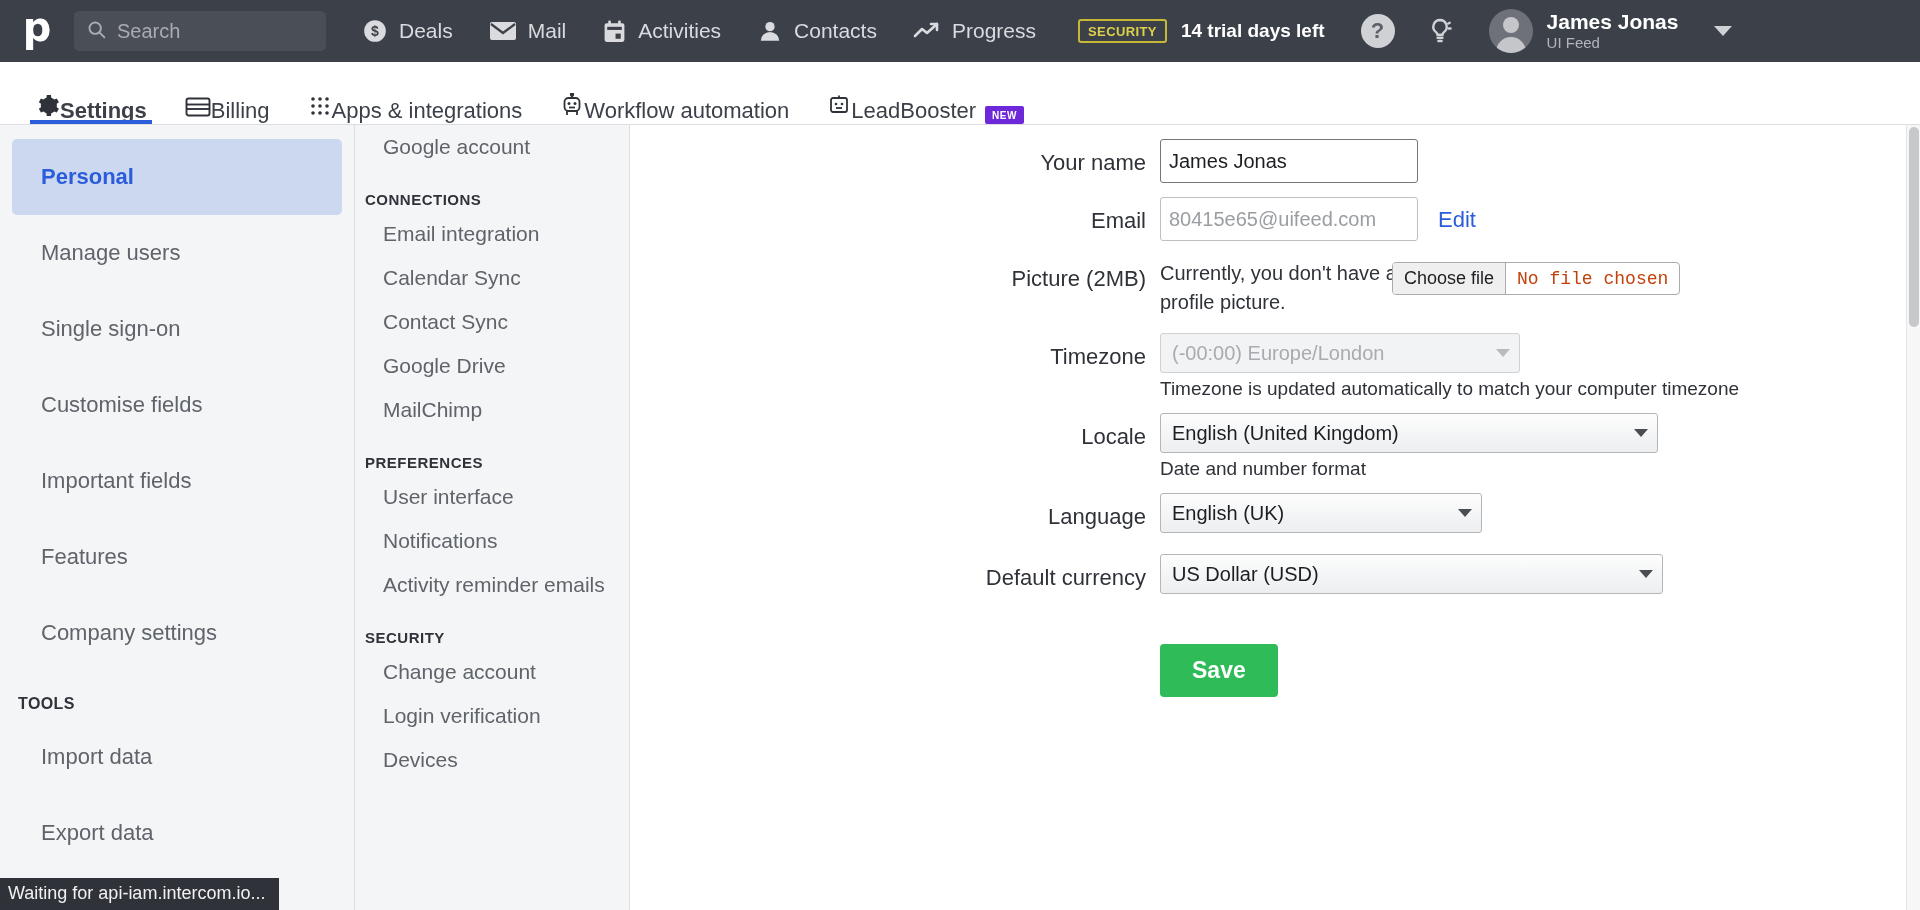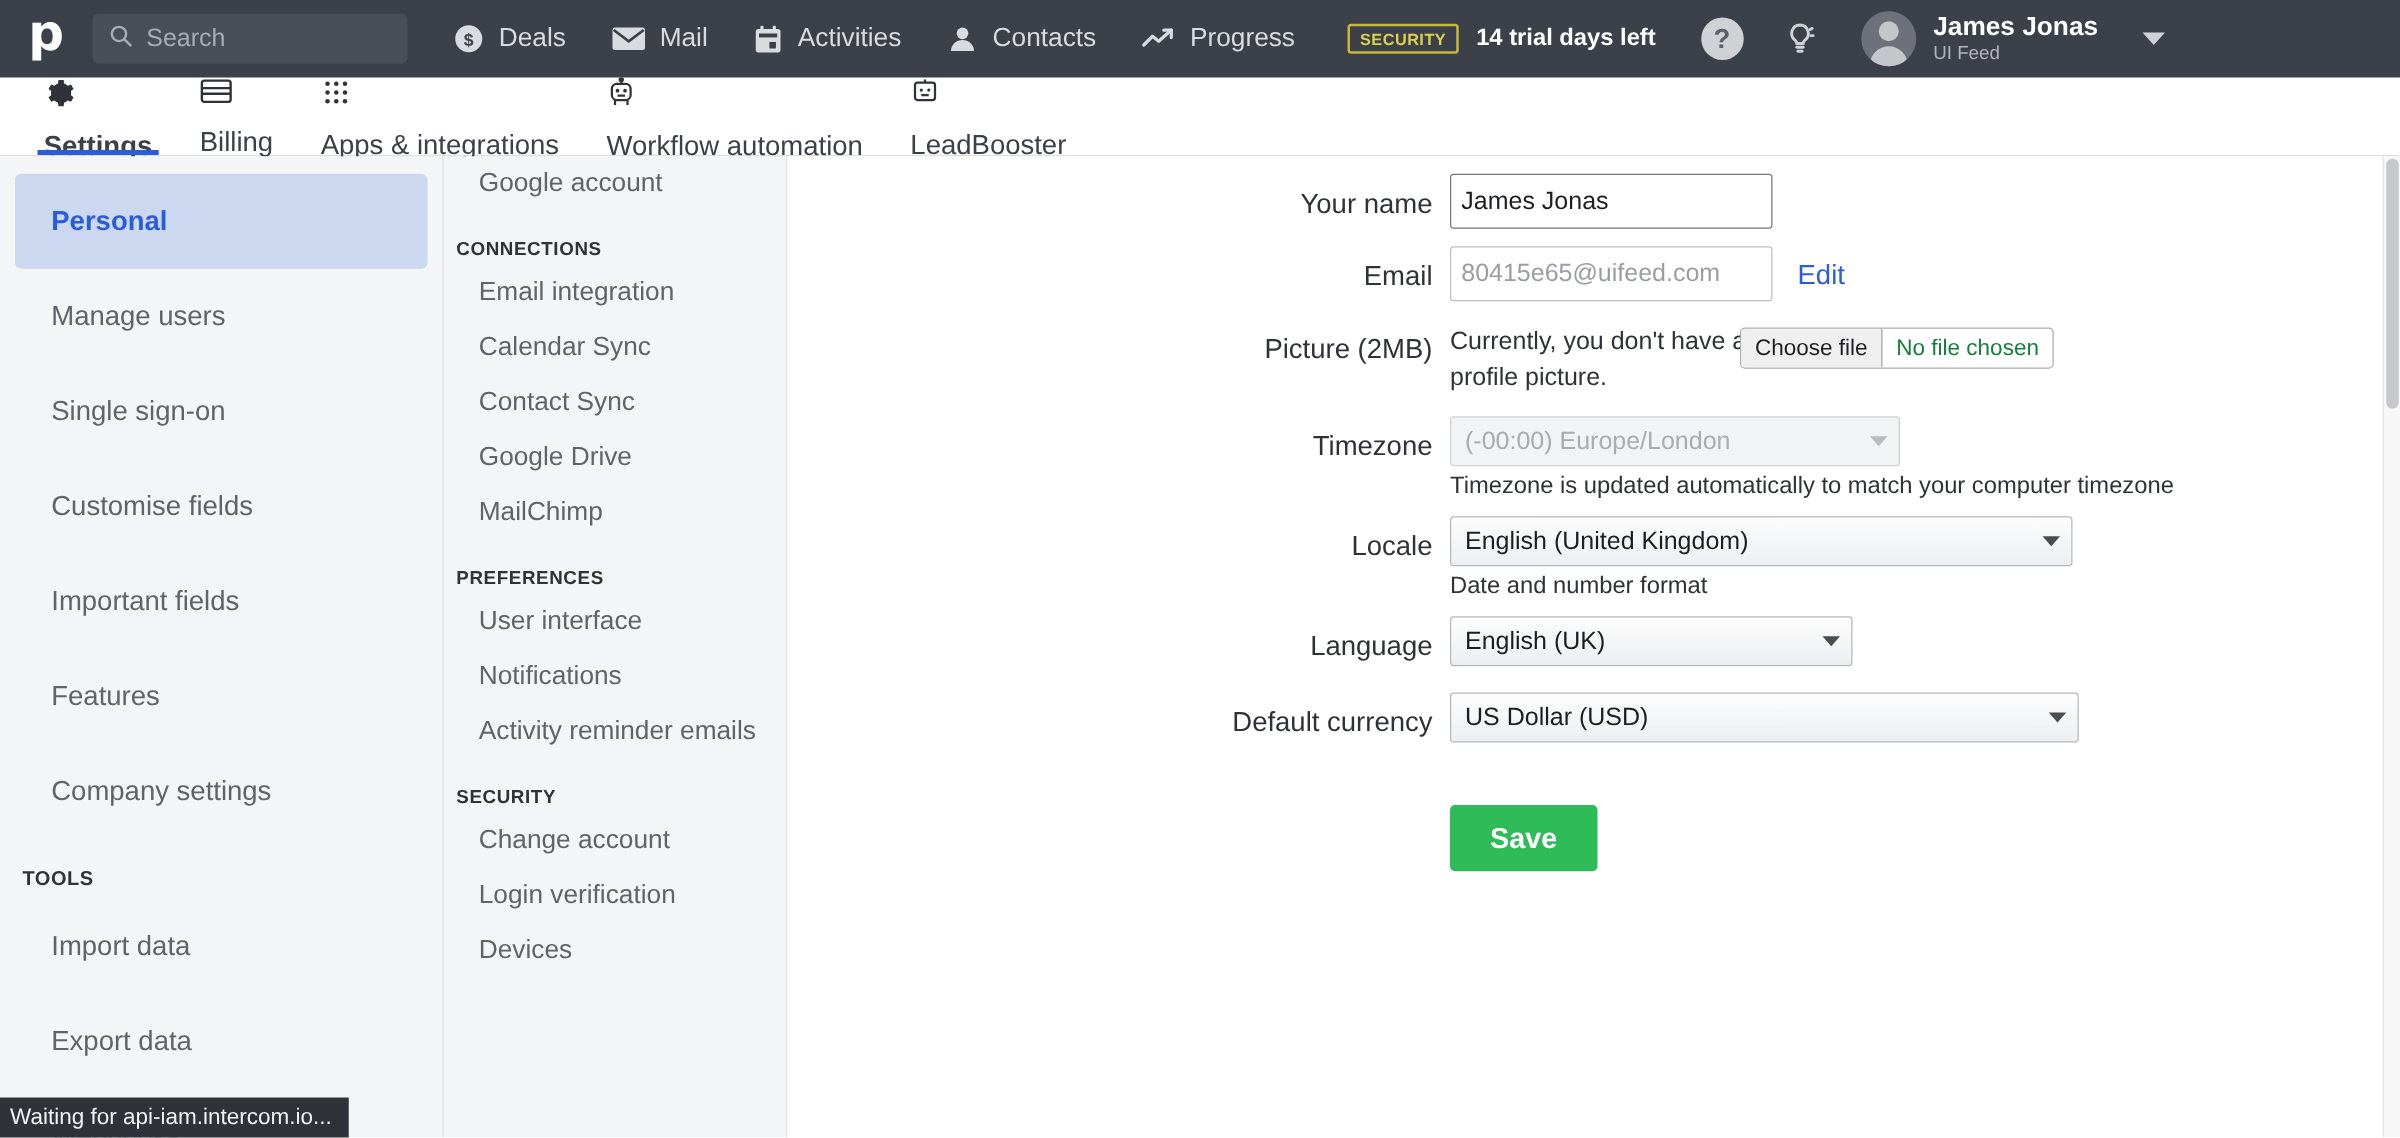--- a/index.html
+++ b/index.html
@@ -102,28 +102,27 @@
 
   
   #subnav {
     height: 63px;
     background: #ffffff;
     border-bottom: 1px solid #dcdee1;
     display: flex; align-items: stretch;
     padding-left: 16px;
   }
   .subitem {
-    display: flex; align-items: flex-start; gap: 11px;
+    display: flex; align-items: flex-end; 
     padding: 0 19px;
     font-size: 22px;
     color: #3d4category;
     color: #3c4049;
     cursor: pointer;
     position: relative;
-    flex-direction: column;
   }
   .subitem.active { font-weight: bold; }
   .subitem.active:after {
     content: ""; position: absolute; left: 14px; right: 14px; bottom: 0;
     height: 4px; background: #2b5ddb;
   }
   #new-badge {
     background: #6d28d9; color: #fff;
     font-size: 10px; font-weight: bold; letter-spacing: .5px;
     padding: 4px 7px 3px 7px; border-radius: 2px;
@@ -237,22 +236,22 @@
     border: 1px solid #a9abaf; border-radius: 4px;
     margin-left: 0px; overflow: hidden; background: #fff;
   }
   .filebtn {
     background: #efefef; border-right: 1px solid #a9abaf;
     font-size: 18px; color: #1c1e21;
     display: flex; align-items: center; padding: 0 11px;
     cursor: pointer;
   }
   .filename {
-    font-size: 18px; color: #15803d;
-    display: flex; align-items: center; padding: 0 11px;
+    font-size: 18px; color: #c2410c;
+    display: flex; align-items: center; padding: 0 11px; font-family: Liberation Mono, monospace;
   }
   .sel {
     height: 40px;
     border: 1px solid #b4b6ba; border-radius: 3px;
     background: linear-gradient(#fdfdfd, #eceef0);
     font-size: 20px; color: #1c1e21;
     display: flex; align-items: center; justify-content: space-between;
     padding: 0 9px 0 11px;
     cursor: pointer;
   }

